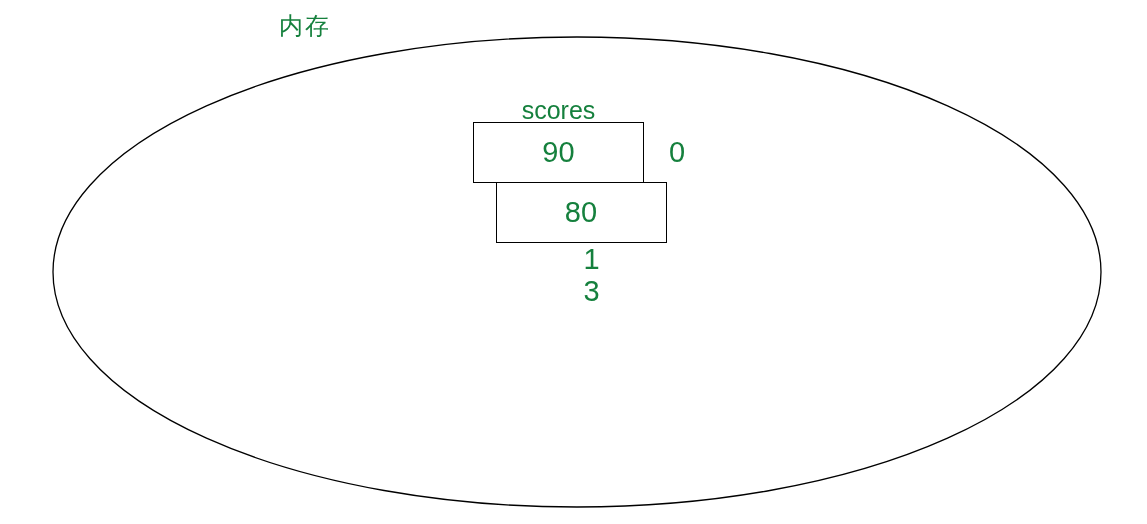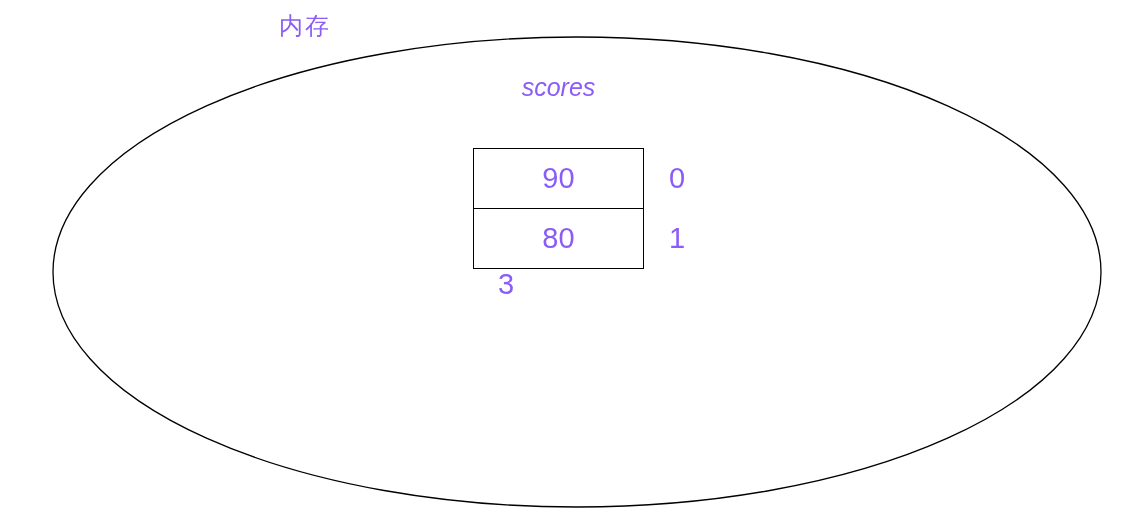--- a/index.html
+++ b/index.html
@@ -7,60 +7,59 @@
     padding: 0;
     background: #ffffff;
     font-family: "Liberation Sans", "DejaVu Sans", sans-serif;
   }
   #canvas {
     position: relative;
     width: 1147px;
     height: 524px;
     background: #ffffff;
     overflow: hidden;
-    color: #8b5cf6;
+    color: #15803d;
   }
   #ellipse-svg {
     position: absolute;
     left: 0;
     top: 0;
     width: 1147px;
     height: 524px;
   }
   .memory-label {
     position: absolute;
     left: 279px;
     top: 12px;
     font-size: 24px;
     line-height: 28px;
     letter-spacing: 2px;
     white-space: nowrap;
   }
   .array-name {
     position: absolute;
     left: 473px;
-    top: 73px;
+    top: 96px;
     width: 171px;
     text-align: center;
     font-size: 25px;
     line-height: 28px;
-    font-style: italic;
   }
   .array-block {
     position: absolute;
     left: 473px;
     top: 122px;
   }
   .array-row {
     display: flex;
     align-items: center;
-    margin-top: 26px;
   }
   .array-row + .array-row {
     margin-top: -1px;
+    flex-direction: column;
   }
   .array-cell {
     width: 171px;
     height: 61px;
     box-sizing: border-box;
     border: 1px solid #000000;
     display: flex;
     align-items: center;
     justify-content: center;
     font-size: 29px;

